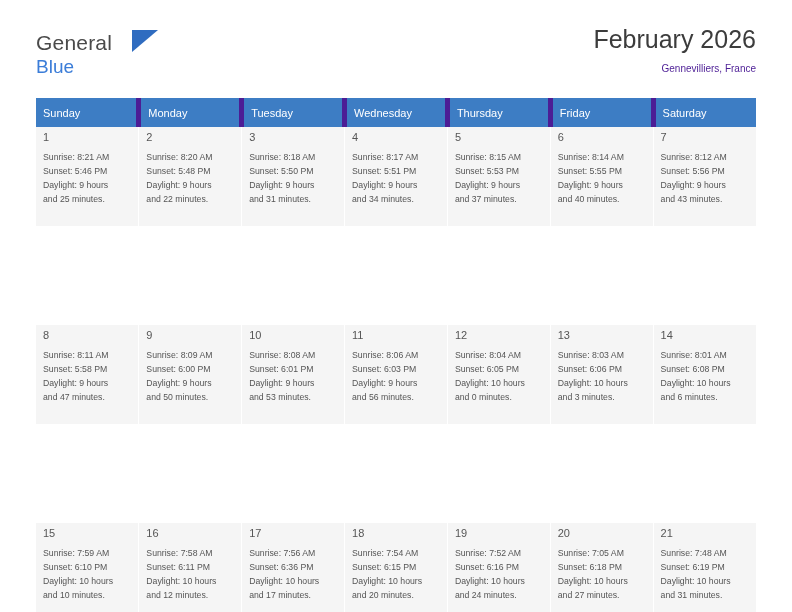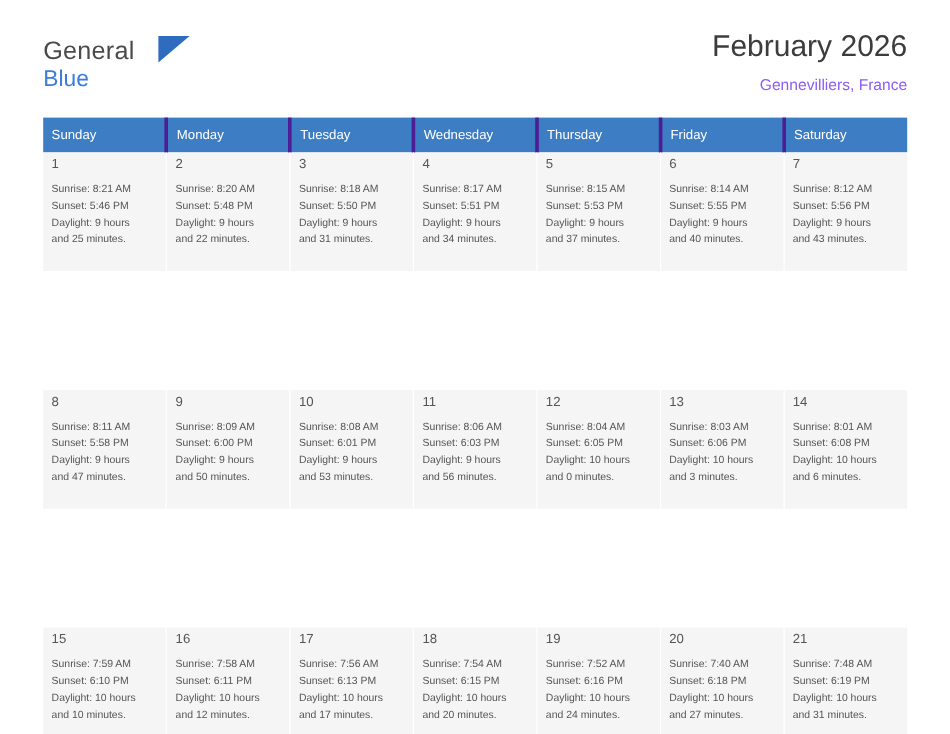--- a/index.html
+++ b/index.html
@@ -59,39 +59,39 @@
     text-align: right;
     padding-top: 2px;
   }
   .title-month {
     font-size: 25px;
     color: #3c3c3c;
     font-weight: normal;
     line-height: 1.1;
   }
   .title-loc {
-    font-size: 13px;
-    color: #8b5cf6;
+    font-size: 10px;
+    color: #4c1d95;
     margin-top: 9px;
   }
   
   table.cal {
     width: 720px;
     border-collapse: collapse;
     table-layout: fixed;
     margin-top: 8px;
   }
   table.cal th {
     background: #3d7dc4;
     color: #ffffff;
     font-size: 11px;
     font-weight: normal;
     text-align: left;
     padding: 5px 0 5px 7px;
-    border-right: 3px solid #4c1d95;
+    border-right: 5px solid #4c1d95;
     height: 19px;
   }
   table.cal th:last-child { border-right: none; }
   table.cal td {
     vertical-align: top;
     width: 102.8px;
     height: 99px;
     padding: 4px 6px 0 7px;
     border-right: 1px solid #ffffff;
     box-sizing: border-box;
@@ -301,21 +301,21 @@
             <div>Sunrise: 7:58 AM</div>
             <div>Sunset: 6:11 PM</div>
             <div>Daylight: 10 hours</div>
             <div>and 12 minutes.</div>
           </div>
         </td>
         <td>
           <div class="daynum">17</div>
           <div class="info">
             <div>Sunrise: 7:56 AM</div>
-            <div>Sunset: 6:13 PM</div>
+            <div>Sunset: 6:36 PM</div>
             <div>Daylight: 10 hours</div>
             <div>and 17 minutes.</div>
           </div>
         </td>
         <td>
           <div class="daynum">18</div>
           <div class="info">
             <div>Sunrise: 7:54 AM</div>
             <div>Sunset: 6:15 PM</div>
             <div>Daylight: 10 hours</div>
@@ -327,21 +327,21 @@
           <div class="info">
             <div>Sunrise: 7:52 AM</div>
             <div>Sunset: 6:16 PM</div>
             <div>Daylight: 10 hours</div>
             <div>and 24 minutes.</div>
           </div>
         </td>
         <td>
           <div class="daynum">20</div>
           <div class="info">
-            <div>Sunrise: 7:40 AM</div>
+            <div>Sunrise: 7:05 AM</div>
             <div>Sunset: 6:18 PM</div>
             <div>Daylight: 10 hours</div>
             <div>and 27 minutes.</div>
           </div>
         </td>
         <td>
           <div class="daynum">21</div>
           <div class="info">
             <div>Sunrise: 7:48 AM</div>
             <div>Sunset: 6:19 PM</div>

